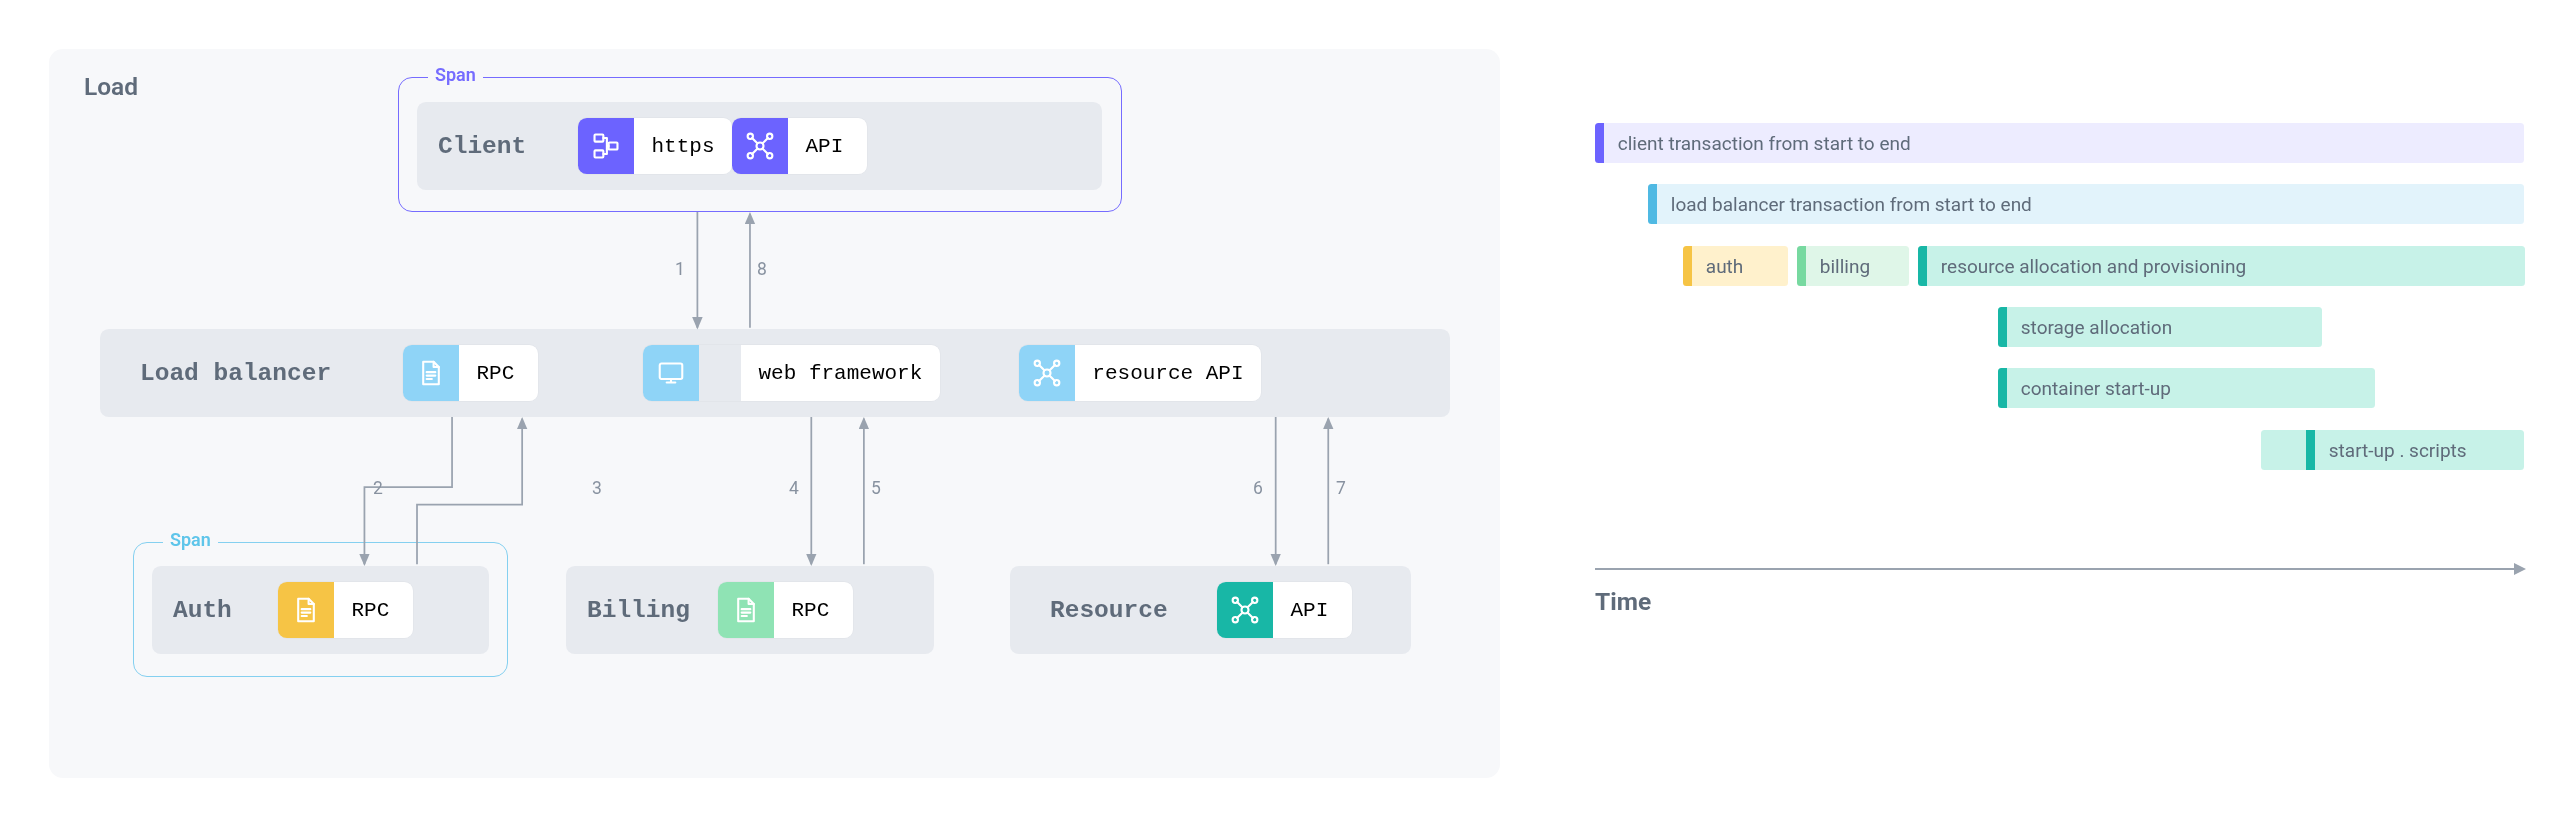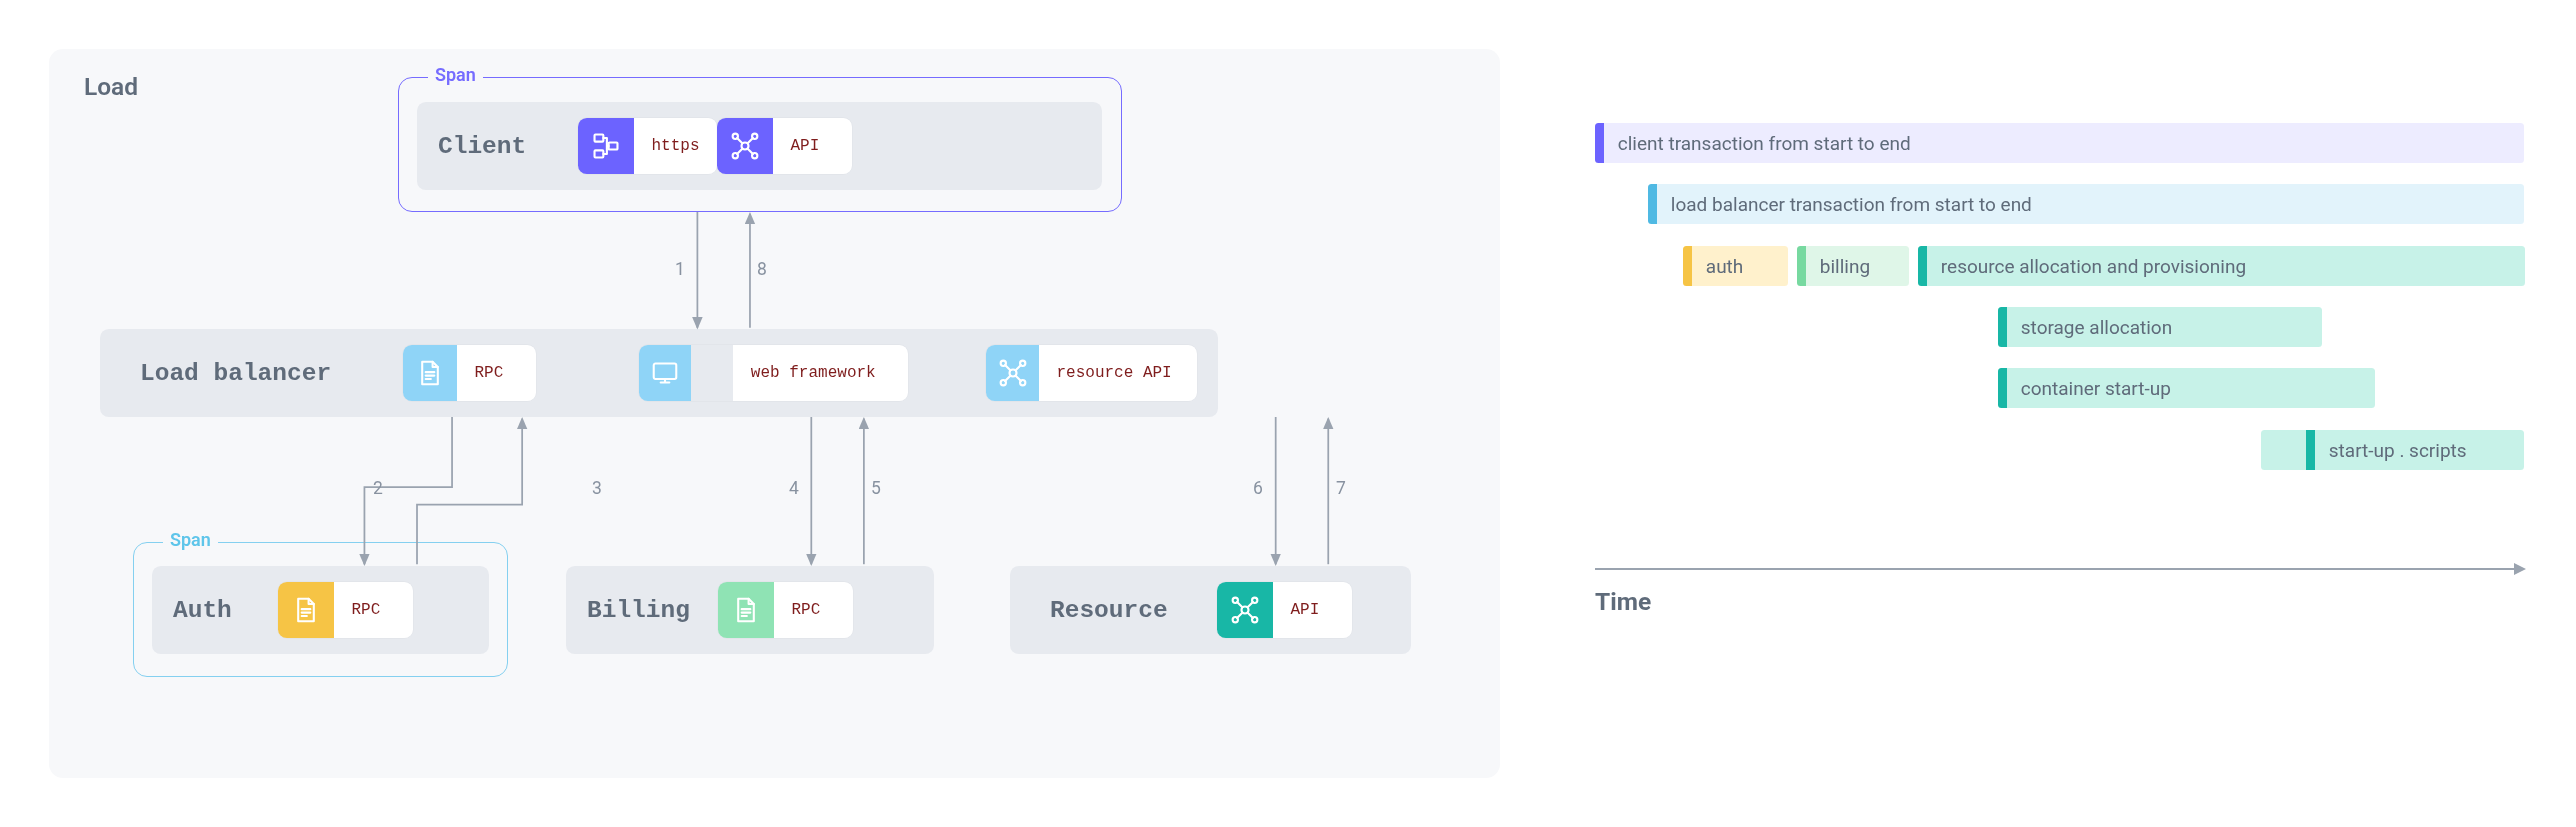--- a/index.html
+++ b/index.html
@@ -78,22 +78,22 @@
     box-shadow: 0 0 0 0.9px rgba(0,0,0,0.02);
   }
   .badge .bicon {
     width: 56px;
     display: flex;
     align-items: center;
     justify-content: center;
   }
   .badge .btext {
     background: #ffffff;
-    color: #7f1d1d;
-    font-size: 16px;
+    color: #000000;
+    font-size: 21px;
     display: flex;
     align-items: center;
     padding: 0 17.5px;
     min-width: 79px;
   }
   .bg-purple { background: #6c63ff; }
   .bg-blue   { background: #8fd4f7; }
   .bg-green  { background: #8fe3b4; }
   .bg-teal   { background: #18b7a6; }
   .bg-yellow { background: #f6c445; }
@@ -214,21 +214,21 @@
               <circle cx="6" cy="28" r="3"></circle>
               <circle cx="28" cy="28" r="3"></circle>
               <path d="M8 8 L14 14 M26 8 L20 14 M8 26 L14 20 M26 26 L20 20"></path>
             </g>
           </svg>
       </div>
       <div class="btext">API</div>
     </div>
   </div>
 
-  <div class="service-box" style="left:51px; top:280px; width:1118px; height:88px;padding-left:40px;">
+  <div class="service-box" style="left:51px; top:280px; width:1350px; height:88px;padding-left:40px;">
     <span class="service-label" style="min-width:263px;">Load balancer</span>
     <div class="badge">
       <div class="bicon bg-blue">
         <svg width="26" height="30" viewBox="0 0 30 34">
             <g class="icon-stroke">
               <path d="M6 4 H18 L24 10 V30 H6 Z"></path>
               <path d="M18 4 V10 H24"></path>
               <path d="M10 16 H20 M10 20 H20 M10 24 H16"></path>
             </g>
           </svg>

